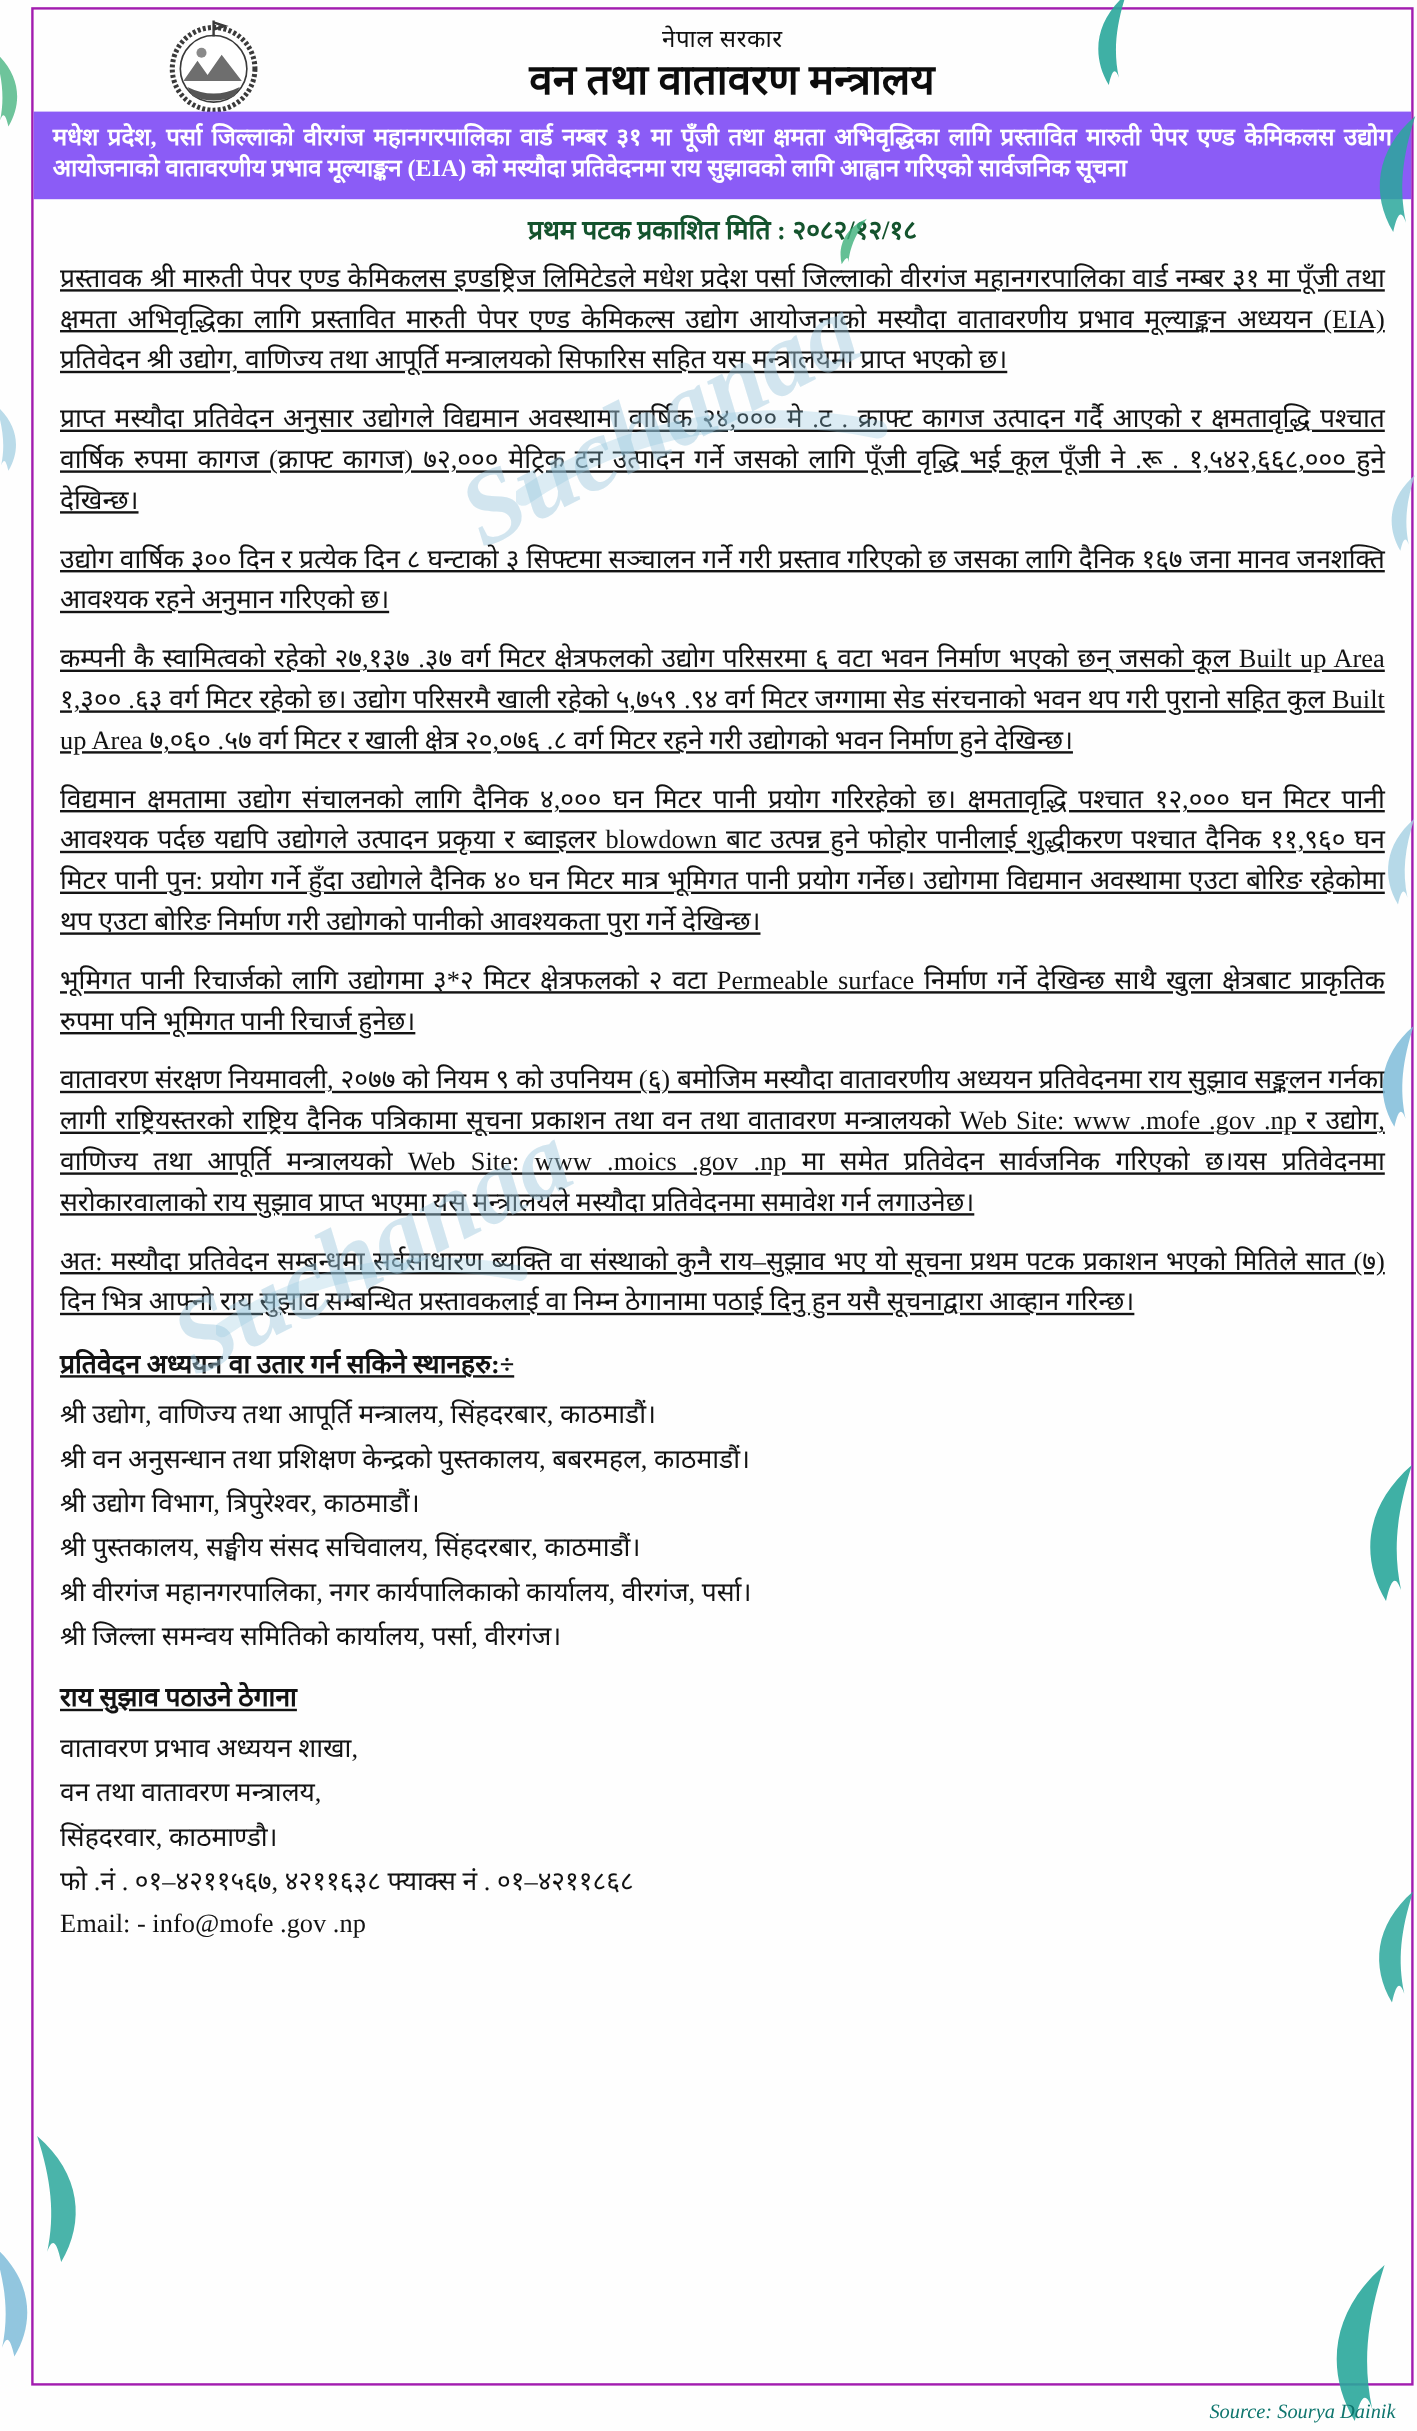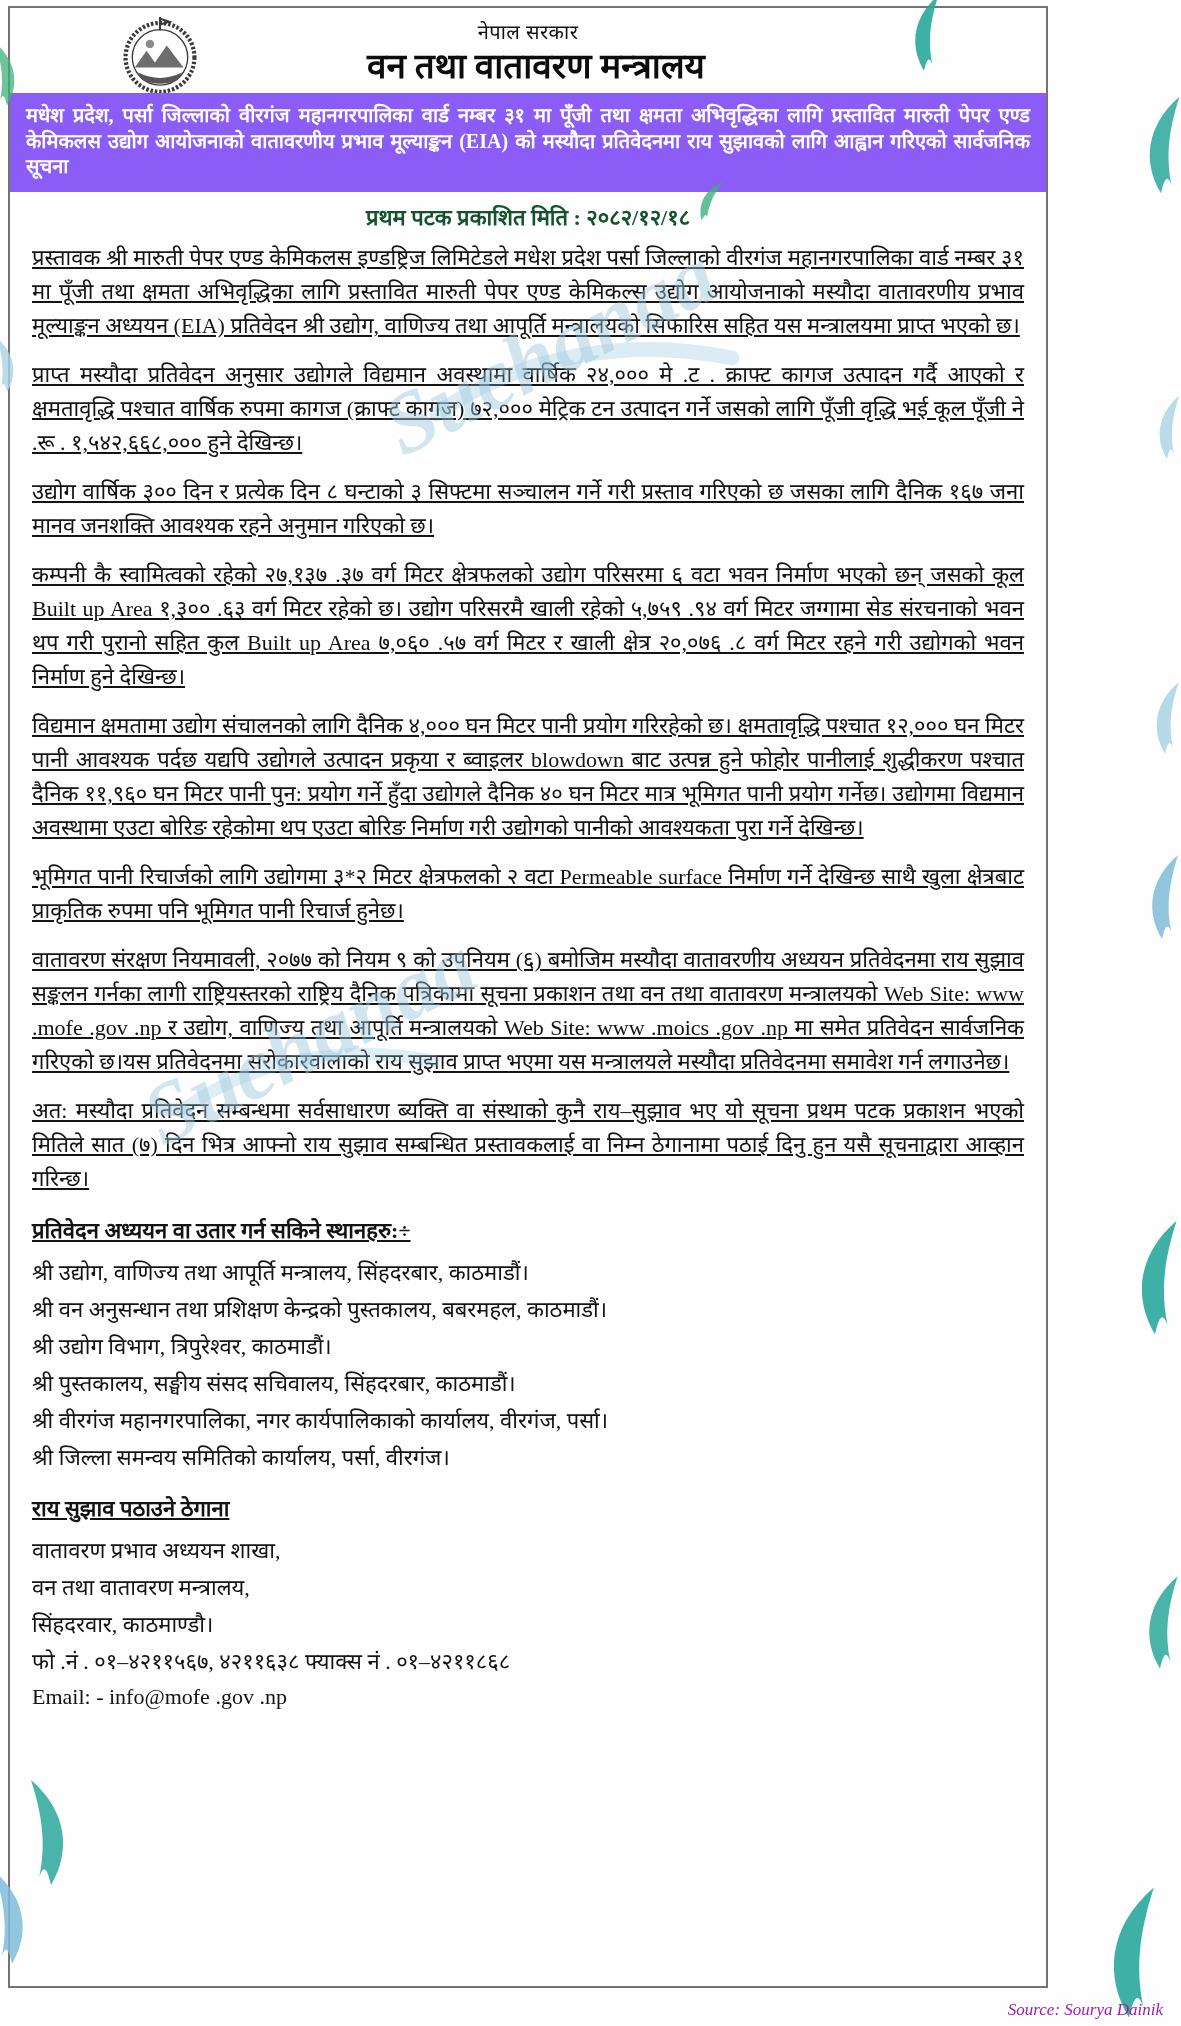--- a/index.html
+++ b/index.html
@@ -9,23 +9,23 @@
   .page {
     position:relative;
     width:1181px; height:2026px;
     margin:0 auto;
     background:#fefefe;
     overflow:hidden;
   }
 
   .doc-border {
     position:absolute;
-    left:8px; top:6px;
-    width:1040px; height:1982px;
-    border:2px solid #737373;
+    left:26px; top:6px;
+    width:1152px; height:1982px;
+    border:2px solid #a21caf;
     background:transparent;
     z-index:2;
   }
 
   
   .doc-header {
     position:relative;
     text-align:center;
     padding:10px 0 6px 0;
   }
@@ -97,21 +97,21 @@
     margin-top:0;
     font-family:"Liberation Serif","DejaVu Serif",serif;
   }
 
   
   .source-line {
     position:absolute;
     right:18px; bottom:6px;
     font-size:17px;
     font-style:italic;
-    color:#a21caf;
+    color:#0f766e;
     z-index:5;
   }
 
   
   .watermark {
     position:absolute;
     font-size:86px;
     font-style:italic;
     font-weight:bold;
     color:#9fc9de;

